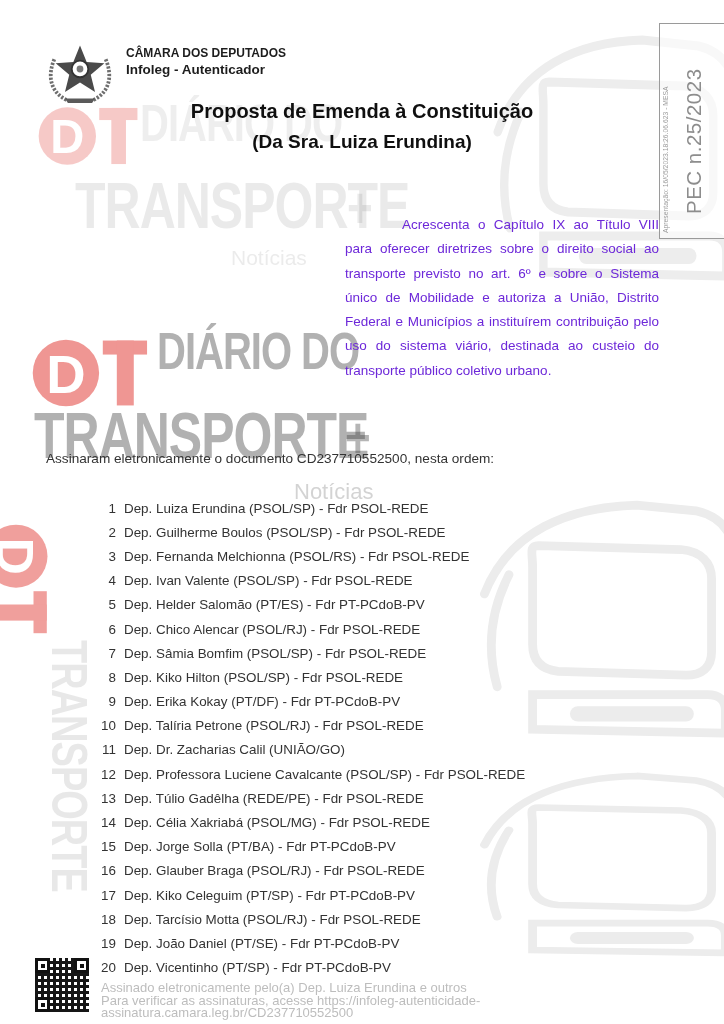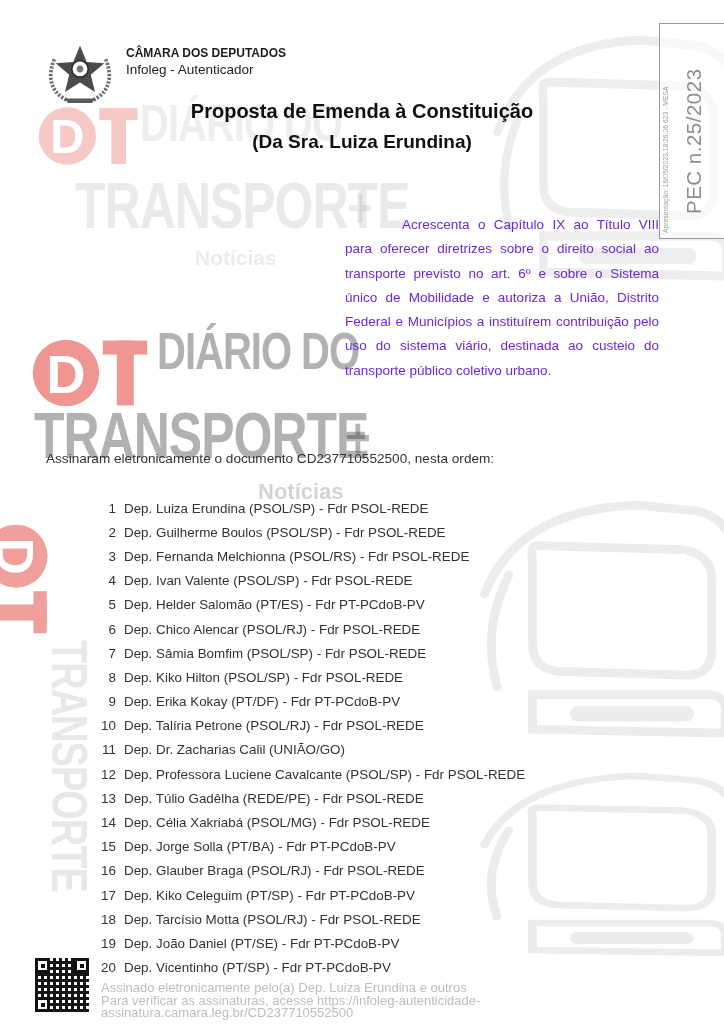--- a/index.html
+++ b/index.html
@@ -3,29 +3,29 @@
 <meta charset="utf-8">
 <style>
   html,body{margin:0;padding:0;background:#fff;}
   .page{position:relative;width:724px;height:1024px;background:#fff;overflow:hidden;
         font-family:"Liberation Sans",sans-serif;color:#333;}
   
   .wm-layer{position:absolute;inset:0;z-index:0;}
   .bus{position:absolute;}
   .wm-word{position:absolute;font-weight:800;white-space:nowrap;transform-origin:top left;
            font-family:"Liberation Sans",sans-serif;letter-spacing:-1px;}
-  .wm-notext{position:absolute;font-weight:700;white-space:nowrap;}
+  .wm-notext{position:absolute;font-weight:400;white-space:nowrap;margin-left:36px;}
   .dt-logo{position:absolute;}
   .wm-vert{position:absolute;font-weight:800;white-space:nowrap;transform-origin:0 0;
            transform:rotate(90deg) scaleY(1.3);letter-spacing:-1px;}
   
   .content{position:absolute;inset:0;z-index:1;}
   .emblem{position:absolute;left:42px;top:38px;width:76px;height:68px;}
   .org{position:absolute;left:126px;top:46px;font-size:12px;font-weight:bold;color:#1d1d1d;}
-  .app{position:absolute;left:126px;top:62px;font-size:13.5px;font-weight:normal;color:#1d1d1d;}
+  .app{position:absolute;left:126px;top:62px;font-size:13.5px;font-weight:bold;color:#1d1d1d;}
   .stamp{position:absolute;left:659px;top:23px;width:65px;height:214px;
          border:1px solid #9a9a9a;border-right:none;background:rgba(255,255,255,.6);}
   .stamp-pec{position:absolute;left:682px;top:214px;transform:rotate(-90deg);transform-origin:0 0;
              font-size:20.5px;color:#8d8d8d;white-space:nowrap;letter-spacing:.5px;}
   .stamp-meta{position:absolute;left:662px;top:233px;transform:rotate(-90deg);transform-origin:0 0;
               font-size:6.8px;color:#9c9c9c;white-space:nowrap;}
   .title{position:absolute;left:0;right:0;top:100px;text-align:center;
          font-size:20px;font-weight:bold;color:#0f0f0f;}
   .subtitle{position:absolute;left:0;right:0;top:131px;text-align:center;
             font-size:19px;font-weight:bold;color:#0f0f0f;}

